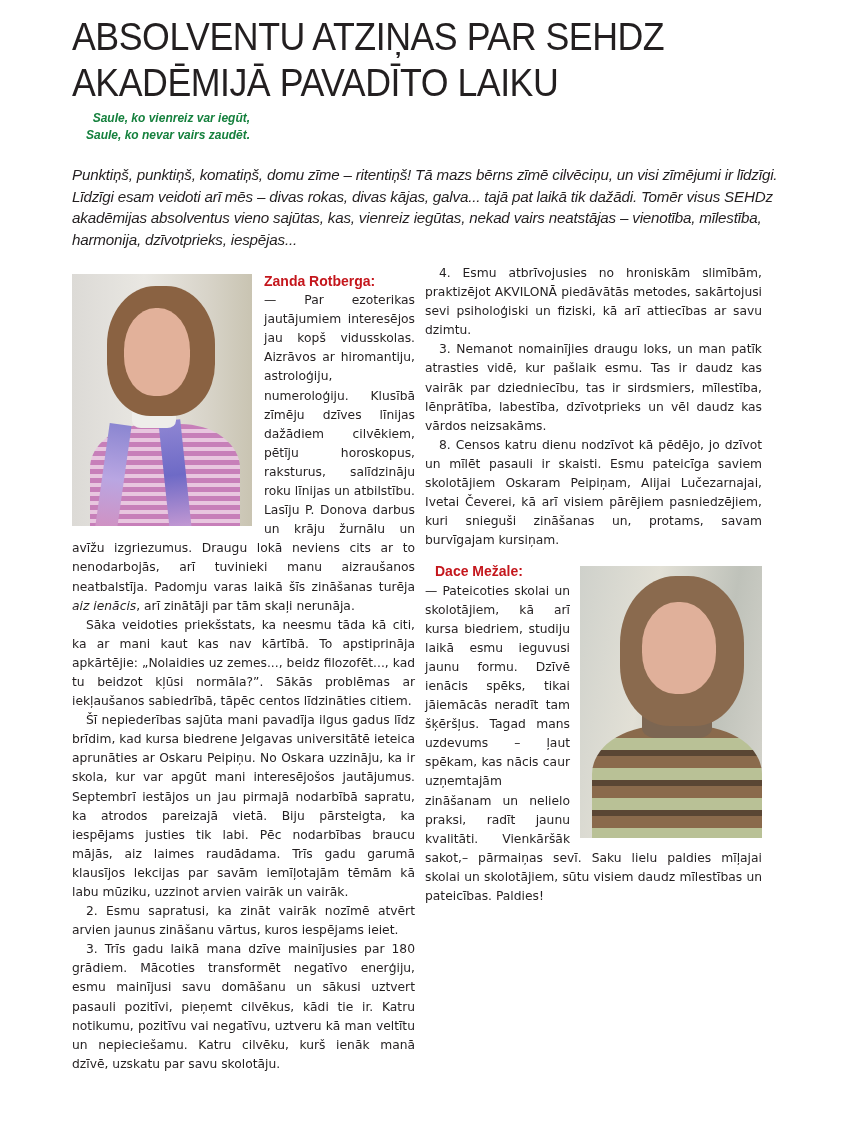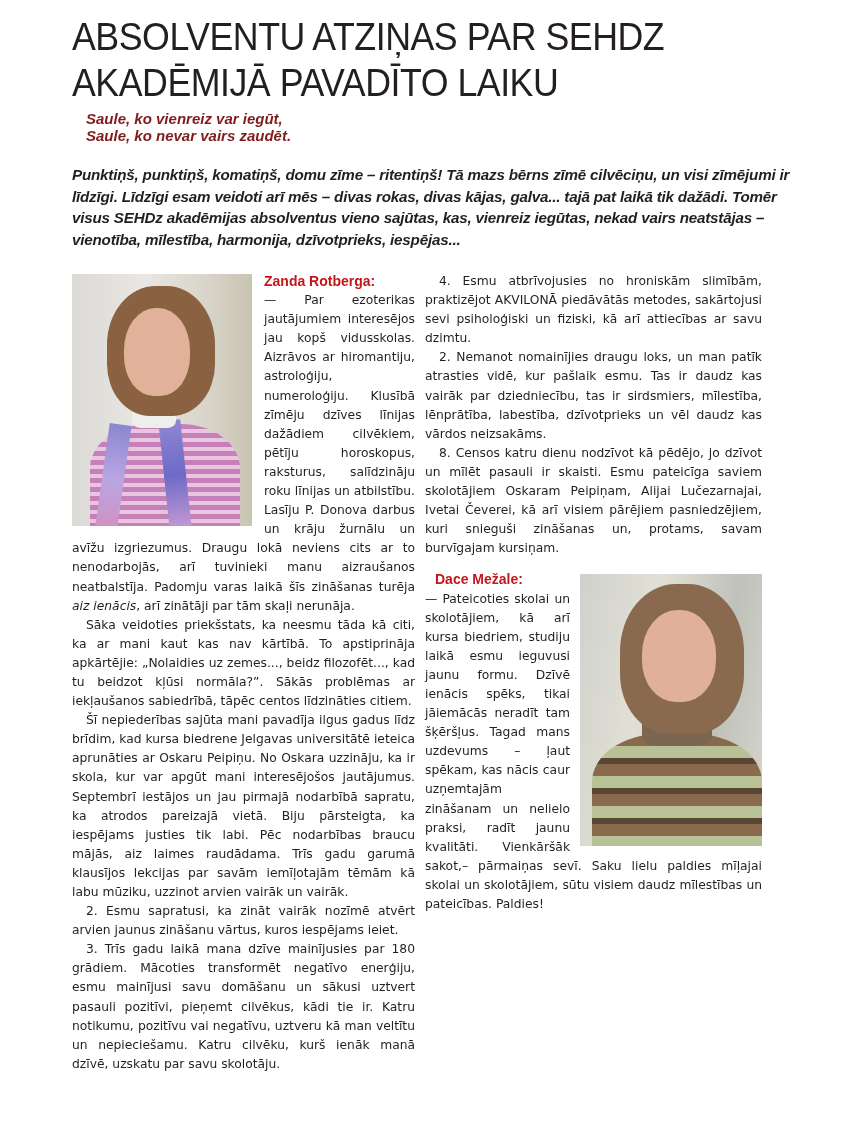--- a/index.html
+++ b/index.html
@@ -1,25 +1,25 @@
 <!DOCTYPE html>
 <html><head>
   <meta charset="utf-8">
   <style>
     html, body { margin: 0; padding: 0; background: #ffffff; }
     body { width: 864px; height: 1123px; position: relative; overflow: hidden; color: #231f20; }
     .page { position: absolute; left: 0; top: 0; width: 864px; height: 1109px; }
     .headline { position: absolute; left: 72px; top: 14px; margin: 0; font-family: "Liberation Sans", sans-serif; font-weight: 400; font-size: 38px; line-height: 46px; letter-spacing: -0.5px; color: #231f20; transform: scaleX(0.94); transform-origin: left top; }
-    .motto { position: absolute; left: 86px; top: 110px; font-family: "Liberation Sans", sans-serif; font-style: italic; font-weight: 700; font-size: 15px; line-height: 17px; color: #7f1d1d; }
-    .lead { position: absolute; left: 72px; top: 164px; width: 720px; margin: 0; font-family: "Liberation Sans", sans-serif; font-style: italic; font-weight: 700; font-size: 15.2px; line-height: 21.5px; color: #231f20; letter-spacing: -0.2px; }
+    .motto { position: absolute; left: 86px; top: 110px; font-family: "Liberation Sans", sans-serif; font-style: italic; font-weight: 700; font-size: 12px; line-height: 17px; color: #15803d; text-align: right; }
+    .lead { position: absolute; left: 72px; top: 164px; width: 720px; margin: 0; font-family: "Liberation Sans", sans-serif; font-style: italic; font-weight: 400; font-size: 15.2px; line-height: 21.5px; color: #231f20; letter-spacing: -0.2px; }
     .col { position: absolute; font-family: "DejaVu Sans", sans-serif; font-size: 12.3px; line-height: 19.1px; color: #231f20; text-align: justify; hyphens: manual; }
     .col p { margin: 0; text-indent: 14px; }
     .col p.noindent { text-indent: 0; }
     .col-left { left: 72px; top: 272px; width: 343px; }
-    .col-right { left: 425px; top: 272px; width: 337px; }
+    .col-right { left: 425px; top: 264px; width: 337px; }
     .author-name { color: #c4161c; font-weight: 700; font-family: "Liberation Sans", sans-serif; font-size: 14px; text-indent: 0; display: block; padding-left: 10px; }
     .photo { float: left; width: 180px; height: 252px; margin: 2px 12px 4px 0; position: relative; overflow: hidden; }
     .photo-right { float: right; width: 182px; height: 272px; margin: 4px 0 6px 10px; position: relative; overflow: hidden; }
     .photo-1 { background: linear-gradient(90deg, #dcdad6 0%, #e9e7e2 40%, #d8d4c9 75%, #c9c4b2 100%); }
     .photo-2 { background: linear-gradient(100deg, #cfd1cb 0%, #e2e0d6 35%, #bfc2ba 70%, #d6d5cd 100%); }
     .p-hair { position: absolute; border-radius: 45% 45% 40% 40%; }
     .p-face { position: absolute; border-radius: 48% 48% 45% 45%; }
     .p-body { position: absolute; border-radius: 40% 40% 0 0; }
     .p-neck { position: absolute; border-radius: 30% 30% 20% 20%; }
     .p-scarf { position: absolute; }
@@ -57,21 +57,21 @@
       <em>aiz ienācis</em><span>, arī zinātāji par tām skaļi nerunāja.</span>
     </p>
     <p>Sāka veidoties priekšstats, ka neesmu tāda kā citi, ka ar mani kaut kas nav kārtībā. To apstiprināja apkārtējie: „Nolaidies uz zemes..., beidz filozofēt..., kad tu beidzot kļūsi normāla?”. Sākās problēmas ar iekļaušanos sabiedrībā, tāpēc centos līdzināties citiem.</p>
     <p>Šī nepiederības sajūta mani pavadīja ilgus gadus līdz brīdim, kad kursa biedrene Jelgavas universitātē ieteica aprunāties ar Oskaru Peipiņu. No Oskara uzzināju, ka ir skola, kur var apgūt mani interesējošos jautājumus. Septembrī iestājos un jau pirmajā nodarbībā sapratu, ka atrodos pareizajā vietā. Biju pārsteigta, ka iespējams justies tik labi. Pēc nodarbības braucu mājās, aiz laimes raudādama. Trīs gadu garumā klausījos lekcijas par savām iemīļotajām tēmām kā labu mūziku, uzzinot arvien vairāk un vairāk.</p>
     <p>2. Esmu sapratusi, ka zināt vairāk nozīmē atvērt arvien jaunus zināšanu vārtus, kuros iespējams ieiet.</p>
     <p>3. Trīs gadu laikā mana dzīve mainījusies par 180 grādiem. Mācoties transformēt negatīvo enerģiju, esmu mainījusi savu domāšanu un sākusi uztvert pasauli pozitīvi, pieņemt cilvēkus, kādi tie ir. Katru notikumu, pozitīvu vai negatīvu, uztveru kā man veltītu un nepieciešamu. Katru cilvēku, kurš ienāk manā dzīvē, uzskatu par savu skolotāju.</p>
   </div>
 
   <div class="col col-right">
     <p>4. Esmu atbrīvojusies no hroniskām slimībām, praktizējot AKVILONĀ piedāvātās metodes, sakārtojusi sevi psiholoģiski un fiziski, kā arī attiecības ar savu dzimtu.</p>
-    <p>2. Nemanot nomainījies draugu loks, un man patīk atrasties vidē, kur pašlaik esmu. Tas ir daudz kas vairāk par dziedniecību, tas ir sirdsmiers, mīlestība, lēnprātība, labestība, dzīvotprieks un vēl daudz kas vārdos neizsakāms.</p>
+    <p>3. Nemanot nomainījies draugu loks, un man patīk atrasties vidē, kur pašlaik esmu. Tas ir daudz kas vairāk par dziedniecību, tas ir sirdsmiers, mīlestība, lēnprātība, labestība, dzīvotprieks un vēl daudz kas vārdos neizsakāms.</p>
     <p>8. Censos katru dienu nodzīvot kā pēdējo, jo dzīvot un mīlēt pasauli ir skaisti. Esmu pateicīga saviem skolotājiem Oskaram Peipiņam, Alijai Lučezarnajai, Ivetai Čeverei, kā arī visiem pārējiem pasniedzējiem, kuri snieguši zināšanas un, protams, savam burvīgajam kursiņam.</p>
 
     <div style="height:12px;"></div>
     <div class="photo-right photo-2">
       <div class="p-body" style="left:12px; top:160px; width:170px; height:120px; background: repeating-linear-gradient(180deg, #8a6a4c 0px, #8a6a4c 12px, #b9c196 12px, #b9c196 24px, #5a4634 24px, #5a4634 30px);"></div>
       <div class="p-neck" style="left:62px; top:122px; width:70px; height:50px; background: #7c6652;"></div>
       <div class="p-hair" style="left:40px; top:10px; width:124px; height:150px; background: #8a6a4e;"></div>
       <div class="p-face" style="left:62px; top:36px; width:74px; height:92px; background: #e0b09a;"></div>
     </div>
     <p class="noindent">

